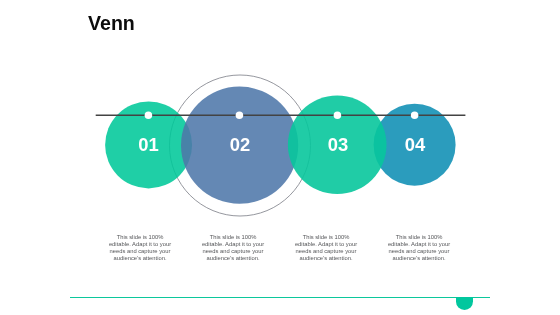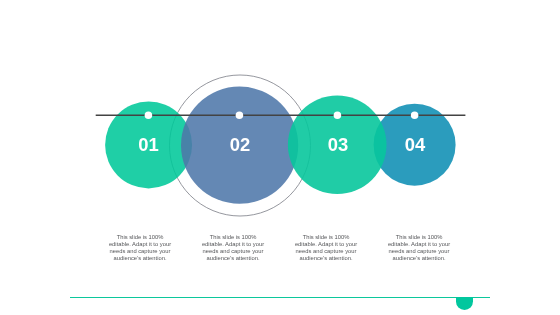--- a/index.html
+++ b/index.html
@@ -19,20 +19,21 @@
   .cap{width:64px;transform:translateZ(0);text-align:center;font-size:5.8px;line-height:6.72px;color:#555659;}
   .botline{position:absolute;left:70px;top:296.9px;width:420px;height:1.3px;background:#0cc79c;}
   .botdot{position:absolute;left:456px;top:297.4px;width:17px;height:13px;
           background:#02c79e;border-radius:0 0 9px 9px;}
 </style>
 </head>
 <body>
 
 <div class="slide">
 
+  <div class="title">Venn</div>
 
   <svg class="venn" width="560" height="315" viewBox="0 0 560 315">
 
     <circle class="ring" cx="240" cy="145.5" r="70.5"></circle>
 
     <g>
       <circle class="blob" cx="414.6" cy="144.7" r="41" fill="#0e8eb4" fill-opacity="0.88"></circle>
     </g>
     <g>
       <circle class="blob" cx="148.6" cy="144.9" r="43.5" fill="#00c89a" fill-opacity="0.88"></circle>

